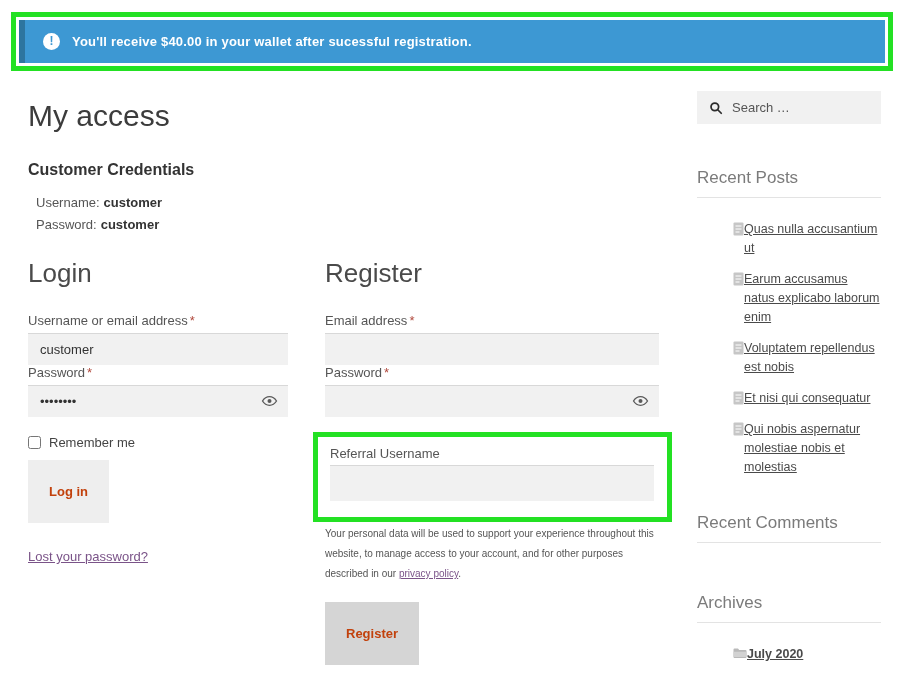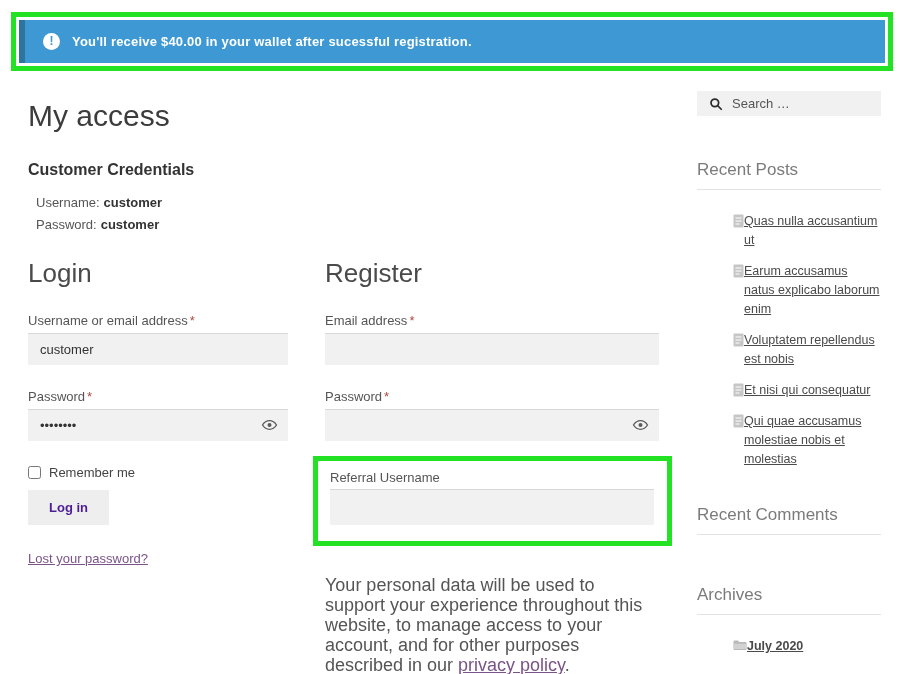--- a/index.html
+++ b/index.html
@@ -25,46 +25,46 @@
   h3.cred-heading { font-size:16px; font-weight:bold; color:#333; margin:0 0 16px; }
   .cred-line { font-size:13px; color:#555; margin:0 8px 7px; }
   .cred-line .lbl { margin-right:4px; }
   .cred-line strong { color:#333; }
 
   
   .forms-row { display:flex; gap:37px; margin-top:26px; }
   .login-col { width:260px; flex:0 0 260px; }
   .register-col { width:334px; flex:0 0 334px; }
   h2.form-heading { font-size:26px; font-weight:300; color:#4a4a4a; margin:0 0 24px; }
-  .field { margin-bottom:24px; }
+  .field { }
   .field label { display:block; font-size:13px; color:#555; margin-bottom:5px; }
   .req { color:#b0483c; margin-left:2px; }
   .input-wrap { position:relative; }
   .text-input { width:100%; height:32px; background:#f1f1f1; border:0; border-top:1px solid #d8d8d8;
     padding:0 12px; font-size:13px; color:#333; font-family:inherit; outline:none; }
   .eye { position:absolute; right:10px; top:8px; cursor:pointer; line-height:0; }
   .remember-row { display:flex; align-items:center; gap:8px; font-size:13px; color:#444; margin:18px 0 10px; }
   .remember-row input { width:13px; height:13px; }
   .btn { display:inline-block; border:0; font-family:inherit; font-size:13px; font-weight:bold;
-    color:#4c1d95; padding:10px 21px; cursor:pointer; }
+    color:#c2410c; padding:24px 21px; cursor:pointer; }
   .btn-login { background:#eeeeee; }
   .btn-register { background:#d5d5d5; margin-top:18px; }
   .lost-link { display:inline-block; margin-top:26px; font-size:13px;
     color:var(--link,#7a5388); text-decoration:underline; cursor:pointer; }
 
   .referral-box { border:5px solid var(--hl,#23e123); margin:15px -13px 0 -12px;
     padding:9px 13px 16px 12px; }
   .referral-box label { display:block; font-size:13px; color:#555; margin-bottom:4px; }
   .referral-box .text-input { height:36px; }
 
-  .privacy { font-size:18px; color:#555; line-height:20px; margin-top:29px; }
+  .privacy { font-size:10px; color:#555; line-height:20px; margin-top:2px; }
   .privacy a { color:var(--link,#7a5388); text-decoration:underline; cursor:pointer; }
 
   
-  .search-box { background:#f1f1f1; height:25px; display:flex; align-items:center;
+  .search-box { background:#f1f1f1; height:33px; display:flex; align-items:center;
     gap:9px; padding:0 12px; }
   .search-box input { flex:1; background:transparent; border:0; outline:none;
     font-family:inherit; font-size:13px; color:#333; min-width:0; }
   .search-box input::placeholder { color:#555; }
   .widget { margin-top:44px; }
   .widget-sm-gap { margin-top:36px; }
   .widget-lg-gap { margin-top:50px; }
   .widget h4 { font-size:17px; font-weight:300; color:#7b7b7b; margin-bottom:9px; }
   .widget .divider { border-bottom:1px solid #e3e3e3; }
   .post-list { list-style:none; margin-top:22px; }
@@ -227,21 +227,21 @@
               </svg></span>
           <a>Et nisi qui consequatur</a>
         </li>
         <li>
           <span class="icon"><svg width="11" height="14" viewBox="0 0 11 14">
                 <rect x="0.5" y="0.5" width="10" height="13" rx="1" fill="#c6c6c6"></rect>
                 <line x1="2.5" y1="4" x2="8.5" y2="4" stroke="#fff"></line>
                 <line x1="2.5" y1="7" x2="8.5" y2="7" stroke="#fff"></line>
                 <line x1="2.5" y1="10" x2="6.5" y2="10" stroke="#fff"></line>
               </svg></span>
-          <a>Qui quae accusamus molestiae nobis et molestias</a>
+          <a>Qui nobis aspernatur molestiae nobis et molestias</a>
         </li>
       </ul>
     </div>
 
     <div class="widget widget-sm-gap">
       <h4>Recent Comments</h4>
       <div class="divider"></div>
     </div>
 
     <div class="widget widget-lg-gap">

